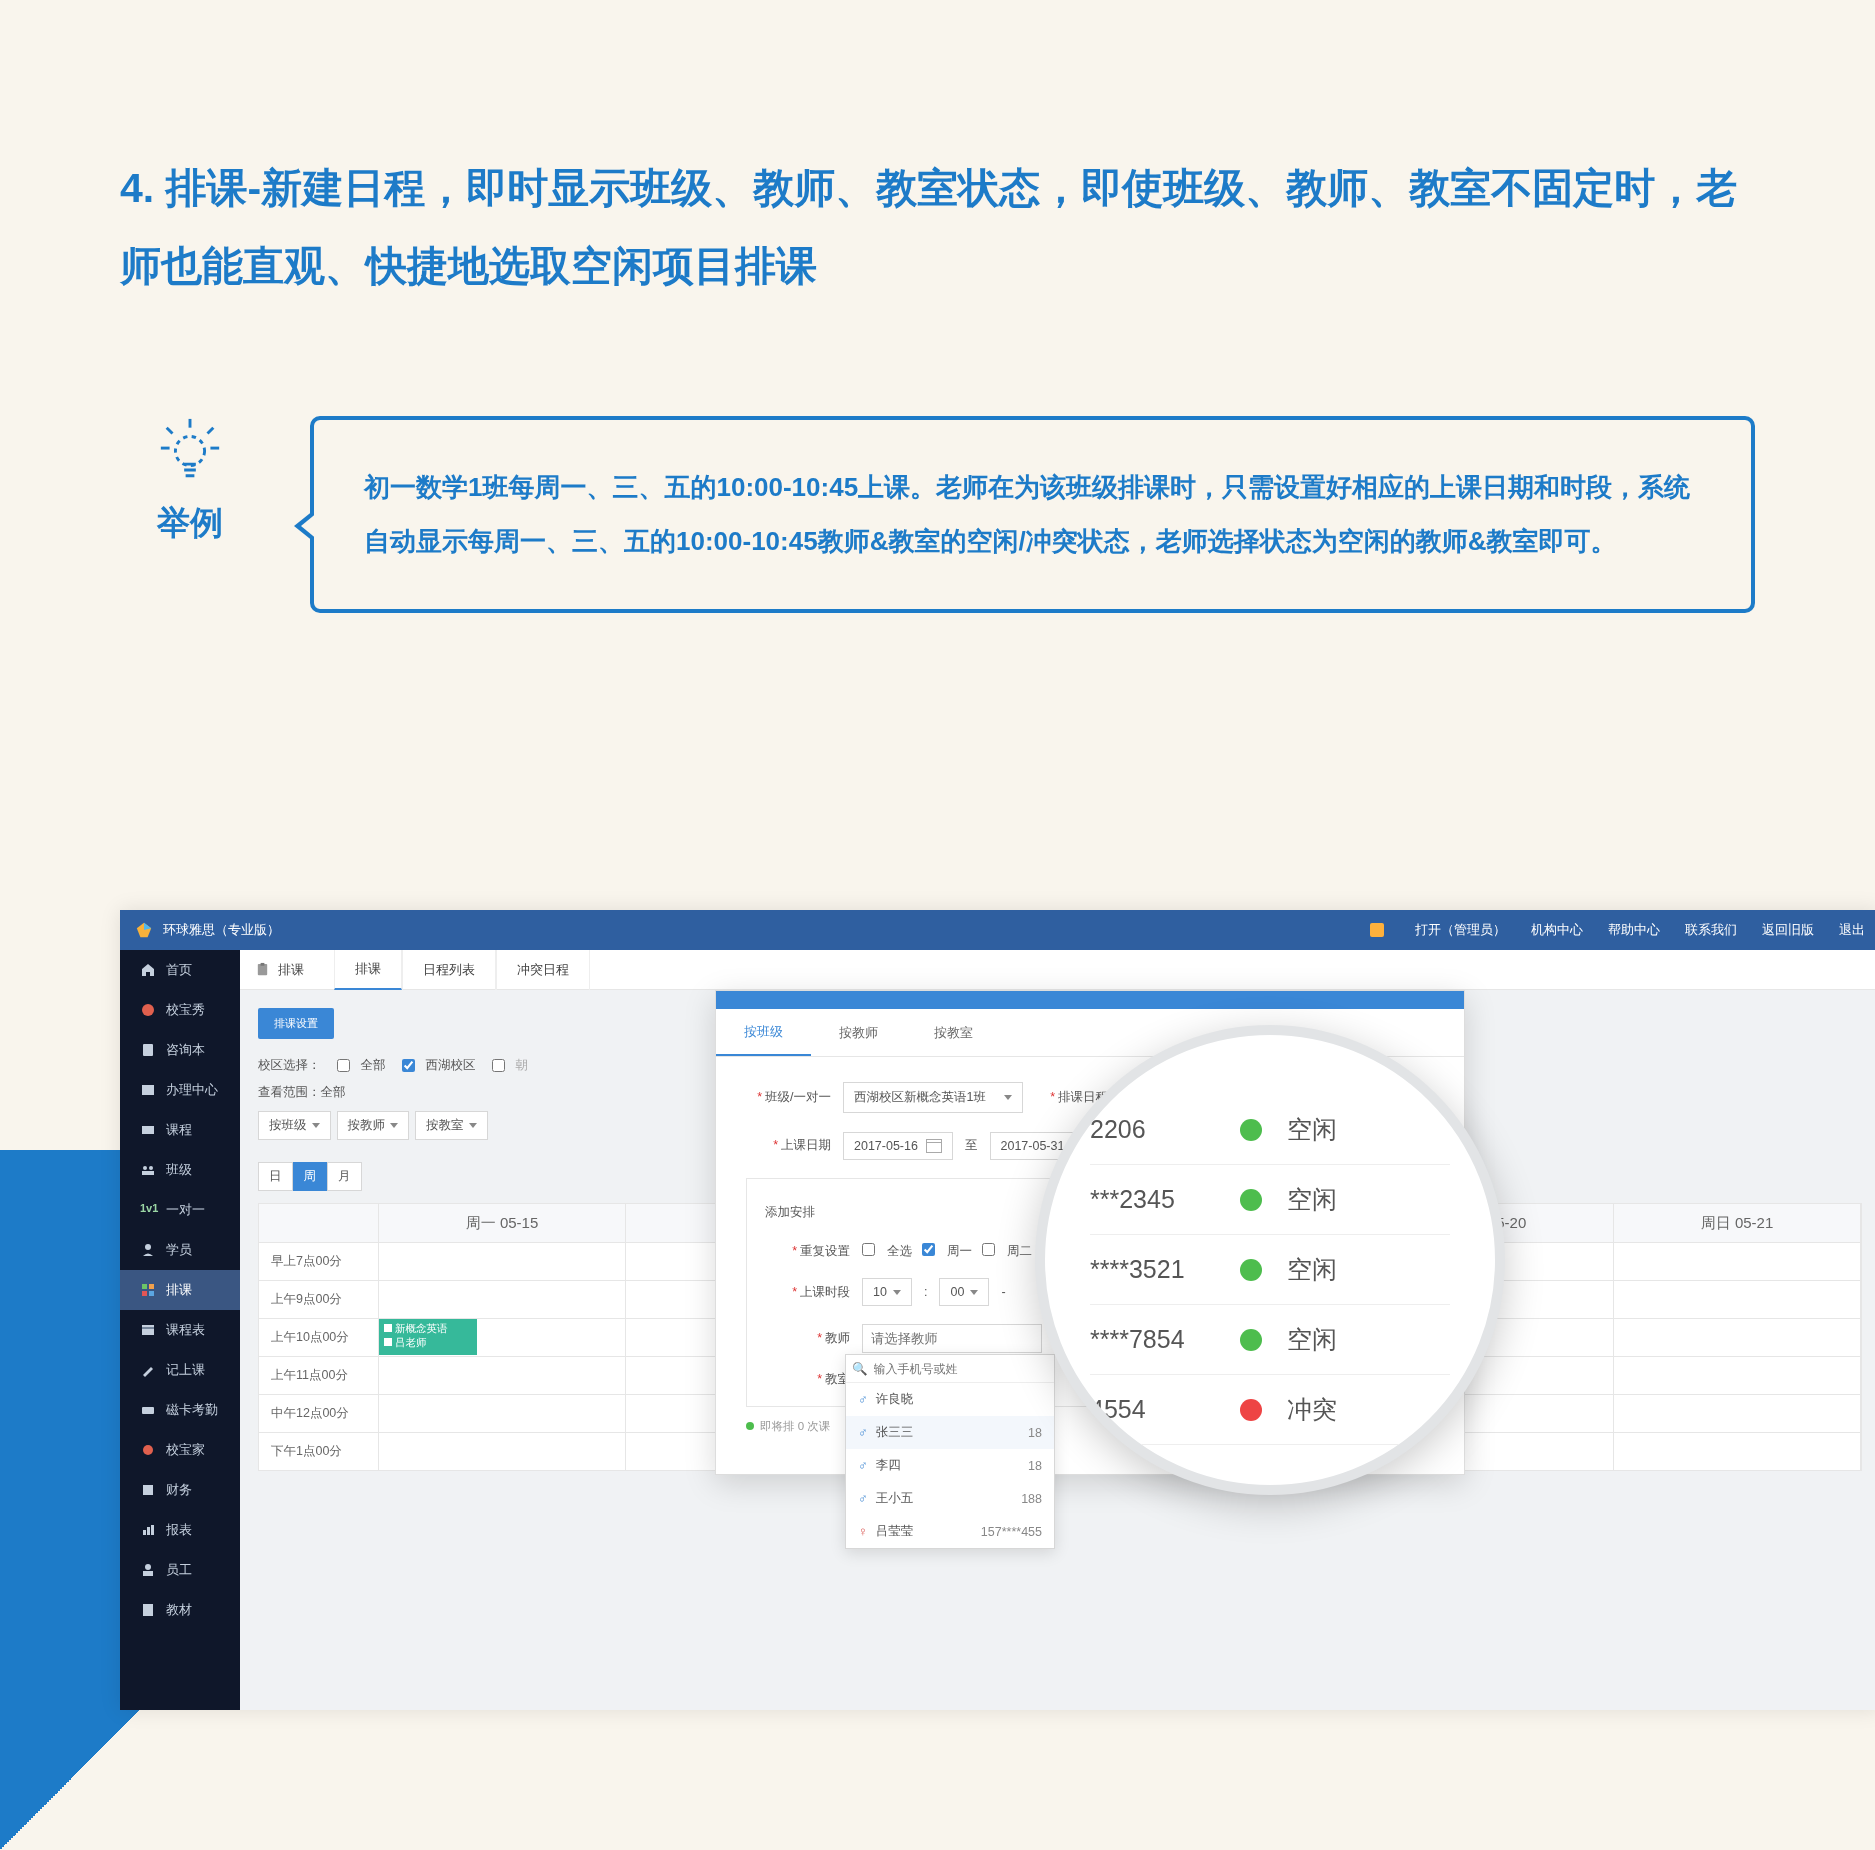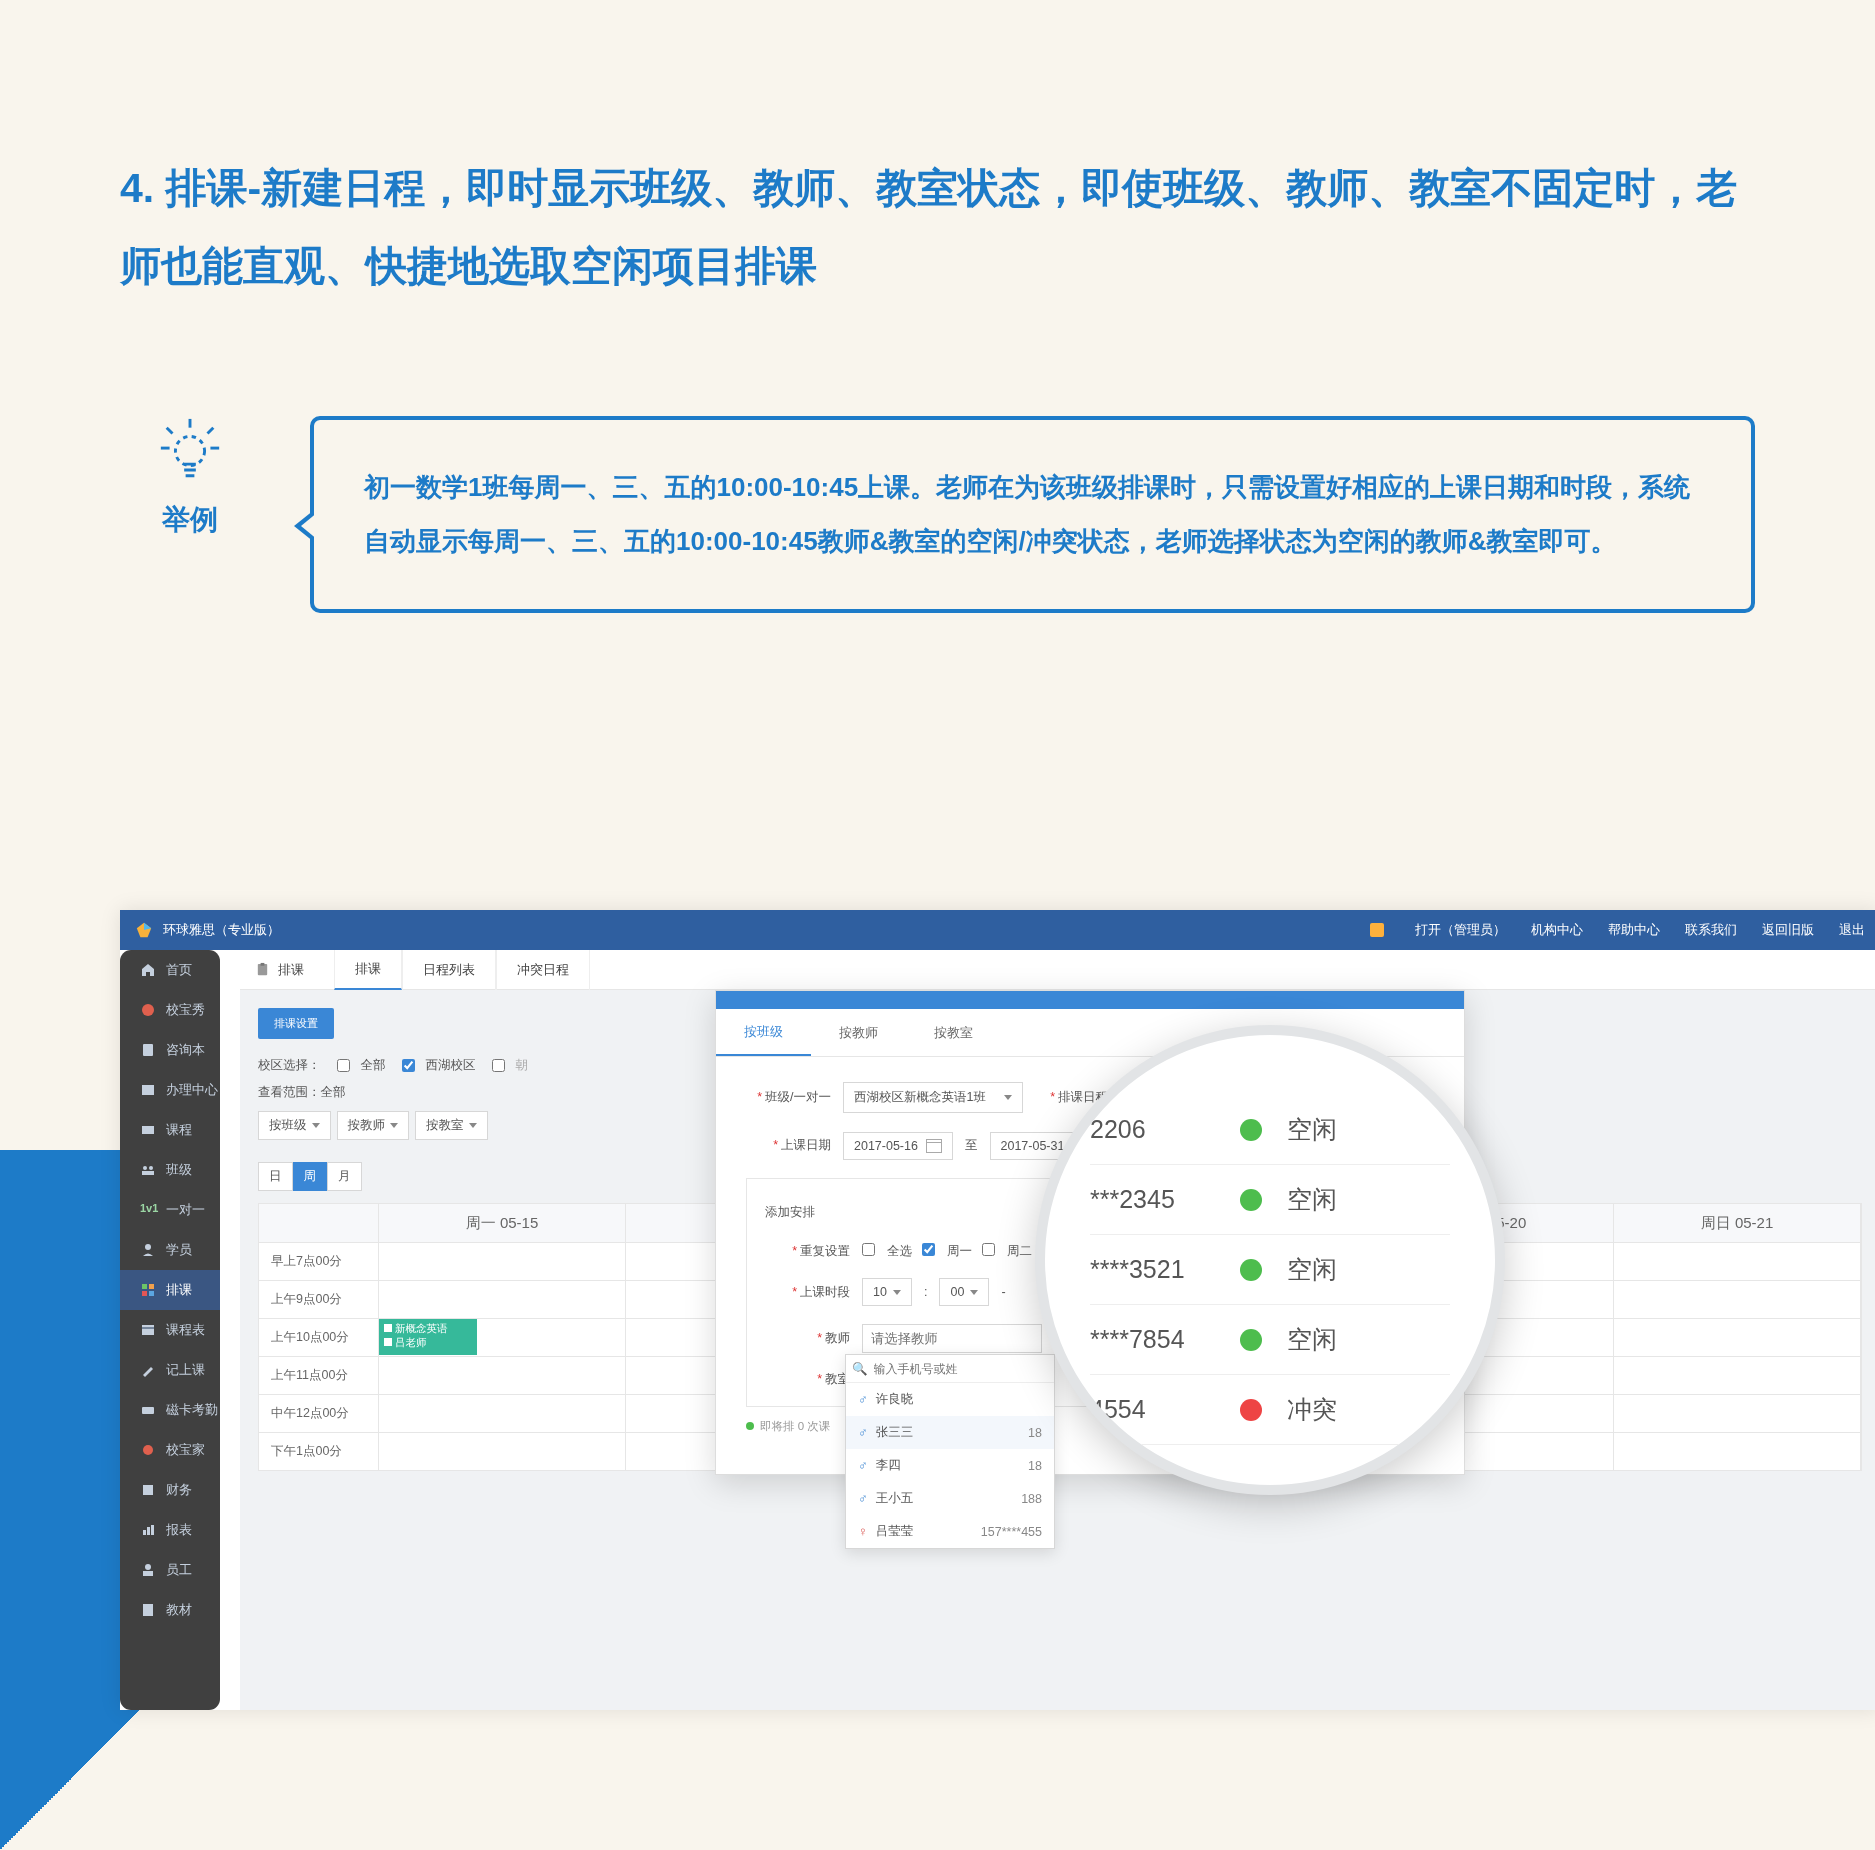--- a/index.html
+++ b/index.html
@@ -5,40 +5,40 @@
 * { margin: 0; padding: 0; box-sizing: border-box; }
 body { width: 1875px; height: 1850px; font-family: "Microsoft YaHei", sans-serif; background: #f9f5ed; overflow: hidden; position: relative; }
 
 
 .hero { padding: 150px 120px 40px 120px; }
 .hero-title { color: #1d7bc8; font-size: 41px; font-weight: bold; line-height: 1.9; }
 .example-row { display: flex; margin-top: 110px; gap: 50px; }
 .example-left { width: 140px; display: flex; flex-direction: column; align-items: center; color: #1d7bc8; }
 .bulb { width: 70px; height: 70px; position: relative; margin-bottom: 15px; }
 .bulb svg { width: 100%; height: 100%; }
-.example-label { font-size: 28px; font-weight: bold; color: #1d7bc8; }
+.example-label { font-size: 33px; font-weight: bold; color: #1d7bc8; }
 .bubble { flex: 1; border: 4px solid #1d7bc8; border-radius: 10px; padding: 40px 50px; color: #1d7bc8; font-size: 26px; font-weight: bold; line-height: 2.1; position: relative; }
 .bubble::before { content: ""; position: absolute; left: -20px; top: 90px; width: 0; height: 0; border-top: 16px solid transparent; border-bottom: 16px solid transparent; border-right: 20px solid #1d7bc8; }
 .bubble::after { content: ""; position: absolute; left: -13px; top: 92px; width: 0; height: 0; border-top: 14px solid transparent; border-bottom: 14px solid transparent; border-right: 17px solid #f9f5ed; }
 
 
 .wedge { position: absolute; left: 0; bottom: 0; width: 700px; height: 700px; background: linear-gradient(135deg, #1d7bc8 0%, #1d7bc8 50%, transparent 50%); z-index: 0; }
 
 
 .shot { position: absolute; left: 120px; top: 910px; width: 1760px; height: 800px; background: #fff; box-shadow: 0 0 20px rgba(0,0,0,0.1); z-index: 1; overflow: hidden; }
 
 
 .topbar { height: 40px; background: #2f5fa0; display: flex; align-items: center; padding: 0 15px; color: #fff; font-size: 13px; }
 .topbar .logo { width: 18px; height: 18px; margin-right: 10px; }
 .topbar .spacer { flex: 1; }
 .topbar .rlink { margin-left: 25px; font-size: 13px; }
 .topbar .user-icon { width: 14px; height: 14px; background: #ffb13b; border-radius: 2px; margin-right: 6px; }
 
 
-.sidebar { position: absolute; top: 40px; left: 0; bottom: 0; width: 100px; background: #404040; color: #c5d0de; font-size: 13px; border-radius: 11px; }
+.sidebar { position: absolute; top: 40px; left: 0; bottom: 0; width: 120px; background: #0f172a; color: #c5d0de; font-size: 13px; }
 .side-item { height: 40px; display: flex; align-items: center; padding-left: 20px; gap: 10px; }
 .side-item.active { background: #3a5682; color: #fff; }
 .side-icon { width: 16px; height: 16px; flex-shrink: 0; }
 
 
 .content { position: absolute; top: 40px; left: 120px; right: 0; bottom: 0; background: #f0f2f4; }
 
 
 .crumb { height: 40px; background: #fff; border-bottom: 1px solid #e6e6e6; display: flex; align-items: center; padding-left: 15px; font-size: 13px; }
 .crumb-icon { width: 15px; height: 15px; margin-right: 8px; color: #888; }

